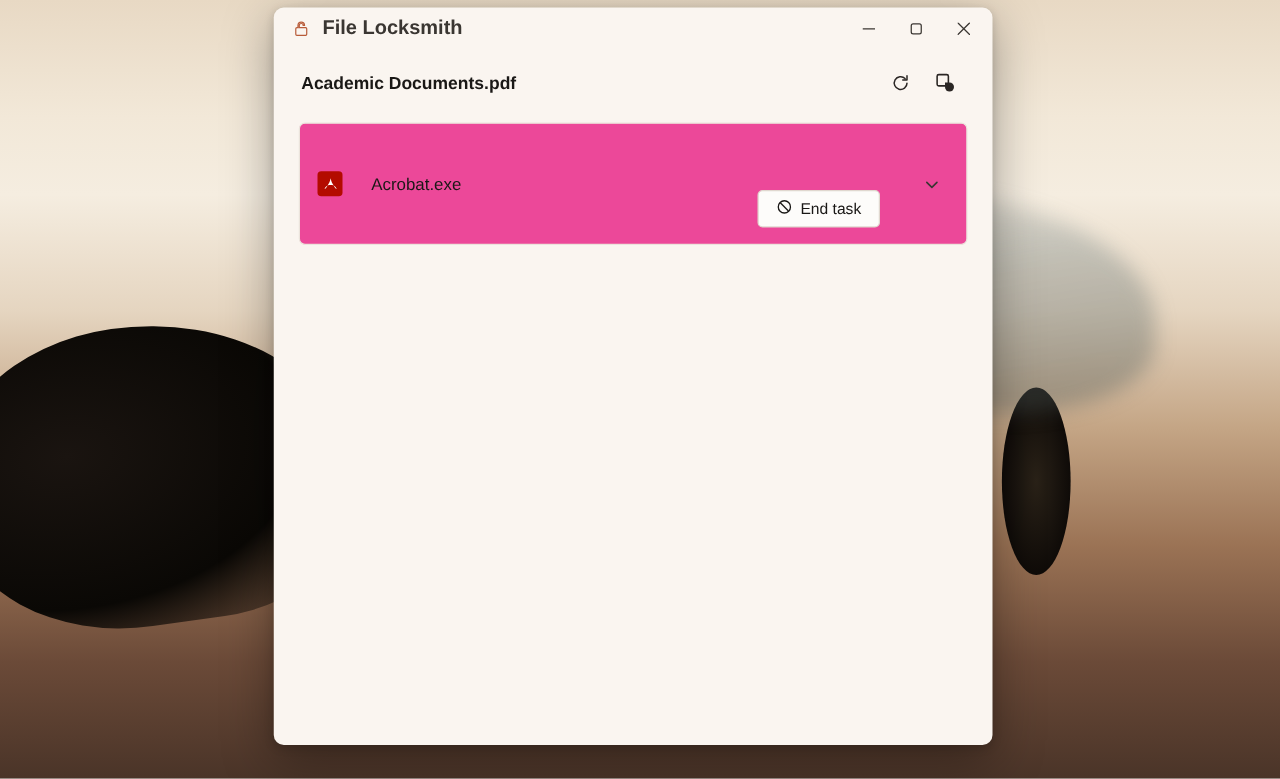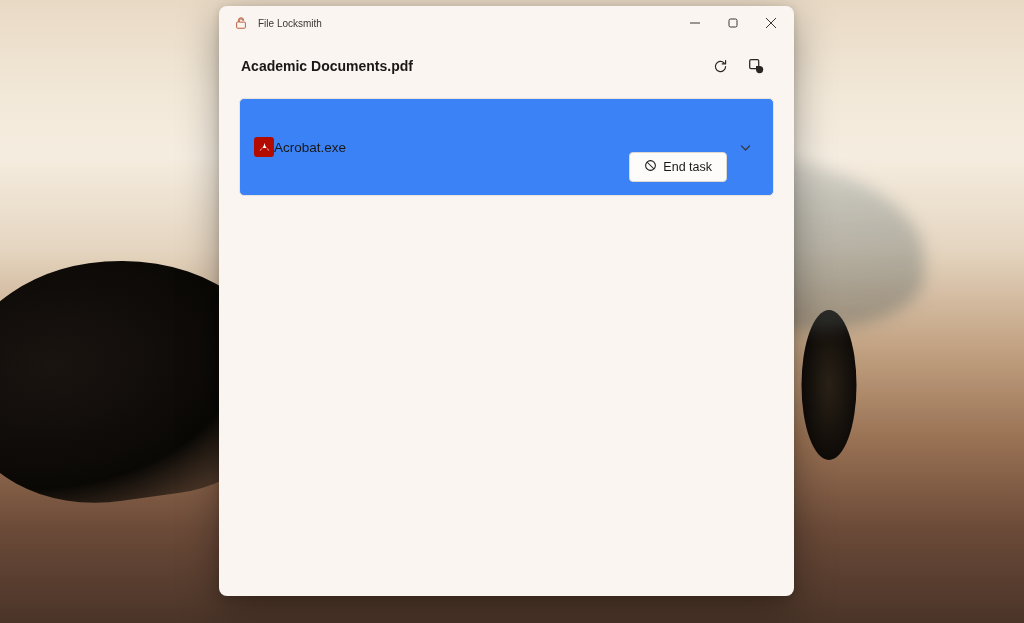--- a/index.html
+++ b/index.html
@@ -82,23 +82,23 @@
       flex: 1;
     }
     .app-icon {
       width: 15px;
       height: 15px;
       display: flex;
       align-items: center;
       justify-content: center;
     }
     .app-title {
-      font-size: 10px;
+      font-size: 16px;
       color: #3a3632;
-      font-weight: 400;
+      font-weight: 700;
     }
     .window-controls {
       display: flex;
       gap: 0;
     }
     .win-btn {
       width: 38px;
       height: 30px;
       display: flex;
       align-items: center;
@@ -133,27 +133,27 @@
       width: 32px;
       height: 32px;
       display: flex;
       align-items: center;
       justify-content: center;
       border-radius: 4px;
       cursor: default;
       color: #2a2624;
     }
     .process-card {
-      background: #3b82f6;
+      background: #ec4899;
       border: 1px solid #ebe4dc;
       border-radius: 5px;
       padding: 13px 14px;
       display: flex;
       align-items: center;
-      gap: 0;
+      gap: 23px;
     }
     .proc-icon {
       width: 20px;
       height: 20px;
       background: #b30b00;
       border-radius: 3px;
       display: flex;
       align-items: center;
       justify-content: center;
       flex-shrink: 0;

